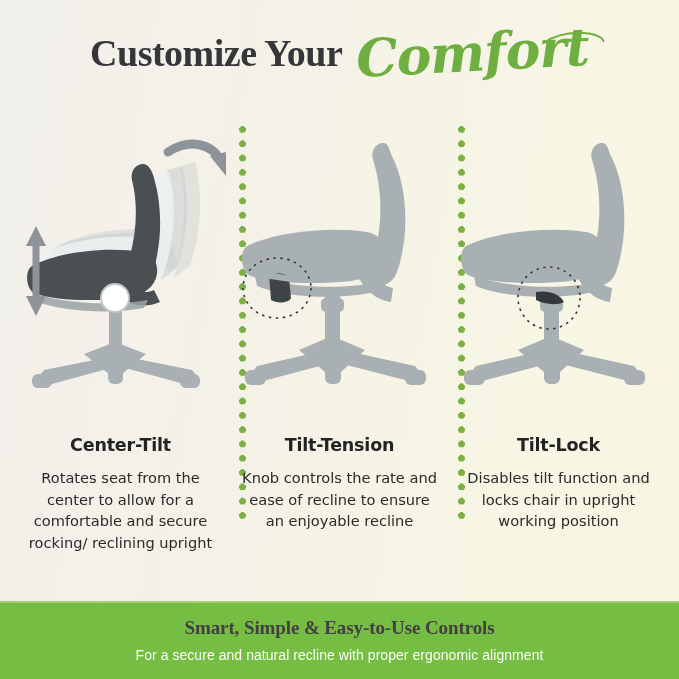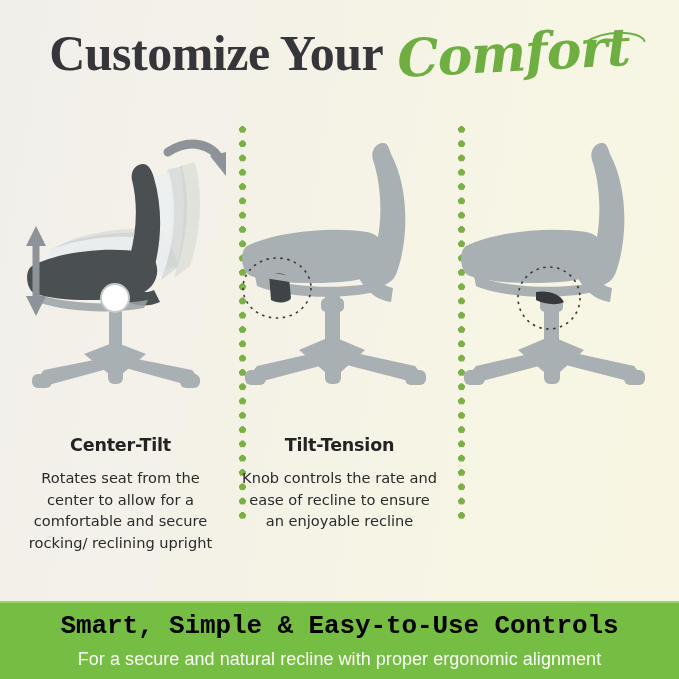--- a/index.html
+++ b/index.html
@@ -16,21 +16,21 @@
   
   .header{
     position:absolute;left:0;top:0;width:679px;height:110px;
   }
   .title-row{
     position:absolute;left:0;top:22px;width:679px;
     text-align:center;white-space:nowrap;
   }
   .title-main{
     font-family:"Liberation Serif",serif;
-    font-weight:bold;font-size:50px;letter-spacing:-0.5px;
+    font-weight:bold;font-size:38px;letter-spacing:-0.5px;
     color:#36363a;vertical-align:middle;
   }
   .title-script{
     position:relative;
     font-family:"DejaVu Serif",serif;
     font-style:italic;font-weight:bold;
     font-size:52px;color:#6faf42;
     margin-left:14px;vertical-align:middle;
     letter-spacing:-1px;
     transform:rotate(-3deg);display:inline-block;
@@ -76,27 +76,27 @@
   .footer{
     position:absolute;left:0;bottom:0;width:679px;height:78px;
     background:#76bd43;
     display:flex;flex-direction:column;align-items:center;justify-content:center;
   }
   .footer::before{
     content:"";position:absolute;left:0;top:0;width:100%;height:2px;
     background:rgba(255,255,255,0.28);
   }
   .footer-title{
-    font-family:Liberation Mono, monospace;
-    font-weight:bold;font-size:26px;color:#000000;
+    font-family:Liberation Serif, serif;
+    font-weight:bold;font-size:19px;color:#404040;
     letter-spacing:-0.1px;margin-bottom:8px;
   }
   .footer-sub{
     font-family:"Liberation Sans",sans-serif;
-    font-size:18px;color:#fbfdf7;letter-spacing:0.05px;
+    font-size:14px;color:#fbfdf7;letter-spacing:0.05px;
   }
 </style>
 </head>
 <body>
 
 <div id="poster">
 
   <div class="header">
     <div class="title-row">
       <span class="title-main">Customize Your</span><span class="title-script"><span>Comfort</span><svg class="script-flourish" viewBox="0 0 62 16">
@@ -216,20 +216,24 @@
           <rect x="92" y="234" width="16" height="24" rx="6"></rect>
           <rect x="12" y="244" width="21" height="15" rx="6"></rect>
           <rect x="172" y="244" width="21" height="15" rx="6"></rect>
         </g>
 
         <path d="M84 166 C96 164 108 168 112 176 C104 180 92 178 84 174 Z" fill="#35393b"></path>
 
         <circle cx="97" cy="172" r="31" fill="none" stroke="#3a3a3a" stroke-width="1.6" stroke-dasharray="2.5 4.5"></circle>
       </svg>
     </div>
+    <div class="caption">
+      <div class="cap-title">Tilt-Lock</div>
+      <div class="cap-body">Disables tilt function and locks chair in upright working position</div>
+    </div>
   </div>
 
   <div class="footer">
     <div class="footer-title">Smart, Simple &amp; Easy-to-Use Controls</div>
     <div class="footer-sub">For a secure and natural recline with proper ergonomic alignment</div>
   </div>
 
 </div>
 
 </body></html>

